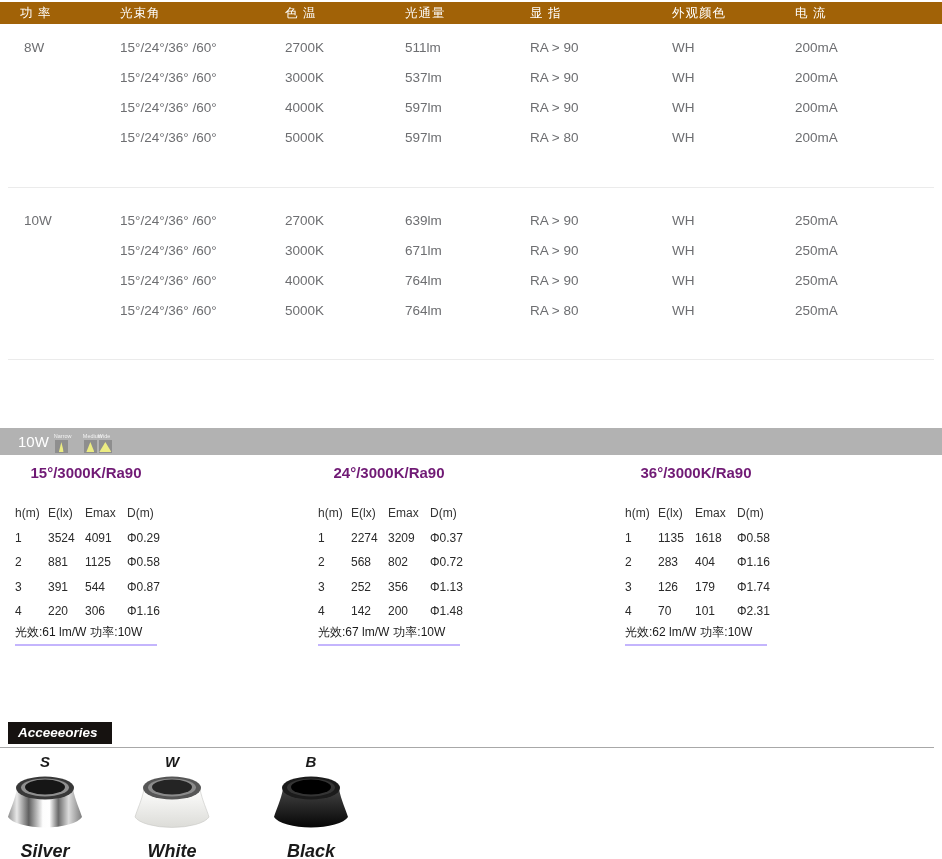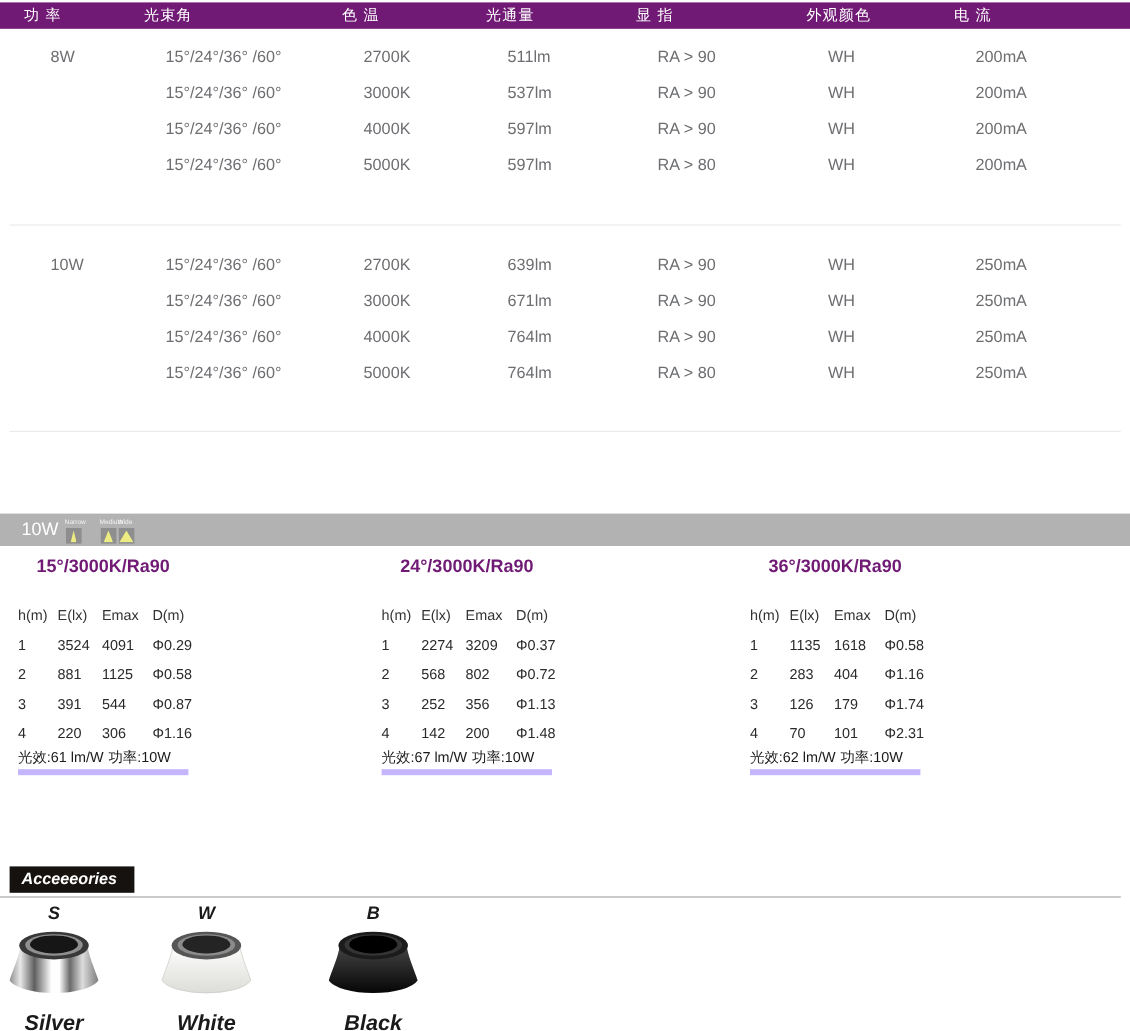--- a/index.html
+++ b/index.html
@@ -2,27 +2,27 @@
 <html><head>
 <meta charset="utf-8">
 <style>
   * { margin:0; padding:0; box-sizing:border-box; }
   html,body { background:#fff; }
   body { font-family:"Liberation Sans", sans-serif; }
   .page { position:relative; width:942px; height:859px; background:#fff; overflow:hidden; }
 
   
   .spec-header {
-    margin-top:2px; height:22px; background:#701a75; color:#fff;
+    margin-top:2px; height:22px; background:#a16207; color:#fff;
     display:grid; grid-template-columns:100px 165px 120px 125px 142px 123px 1fr;
     padding-left:20px; align-items:center; font-size:12.5px; letter-spacing:1px;
   }
   .spec-row {
     display:grid; grid-template-columns:100px 165px 120px 125px 142px 123px 1fr;
-    padding-left:38px; height:30px; align-items:center;
+    padding-left:20px; height:30px; align-items:center;
     color:#6d6e71; font-size:13.5px;
   }
   .spec-row .c1 { padding-left:4px; }
   .spec-group-1 { margin-top:8px; }
   .divider { height:1px; background:#ebebeb; margin:0 8px; }
   .divider-1 { margin-top:35px; }
   .spec-group-2 { margin-top:17px; }
   .divider-2 { margin-top:34px; }
 
   
@@ -37,21 +37,21 @@
   .beam-tri { position:absolute; bottom:1px; left:50%; transform:translateX(-50%); height:10px; background:#ecec82; }
   .beam-tri.narrow { width:5px;  clip-path:polygon(50% 0, 100% 100%, 0 100%); }
   .beam-tri.medium { width:8px;  clip-path:polygon(50% 0, 100% 100%, 0 100%); }
   .beam-tri.wide   { width:12px; clip-path:polygon(50% 0, 100% 100%, 0 100%); }
 
   .pt { position:absolute; top:36px; width:142px; }
   .pt-title { font-size:15px; font-weight:bold; color:#701a75; text-align:center; height:18px; }
   .pt-grid { margin-top:19px; display:grid; grid-template-columns:33px 37px 42px 1fr; grid-auto-rows:24.5px; align-items:center; }
   .pt-h { font-size:12px; color:#333; }
   .pt-c { font-size:12px; color:#2a2a2a; }
-  .pt-foot { margin-top:2px; display:flex; gap:4px; font-size:12px; color:#1a1a1a; padding-bottom:4px; border-bottom:5px solid #c4b5fd; height:20px; align-items:center; }
+  .pt-foot { margin-top:2px; display:flex; gap:4px; font-size:12px; color:#1a1a1a; padding-bottom:4px; border-bottom:2px solid #c4b5fd; height:20px; align-items:center; }
 
   
   .acc-section { position:absolute; top:722px; left:0; width:942px; height:137px;font-style:italic; }
   .acc-badge { display:inline-block; margin-left:8px; background:#161210; color:#fff; font-size:13.5px; font-weight:600; padding:3px 14px 4px 10px; }
   .acc-divider { margin-top:3px; height:1px; background:#a8a8a8; width:934px; }
   .acc-item { position:absolute; top:31px; width:90px; text-align:center; }
   .acc-item .code { font-size:15px; font-weight:600; color:#1a1a1a; height:17px; }
   .acc-item .ring { margin-top:4px; }
   .acc-item .name { margin-top:3px; font-size:18px; font-weight:bold; color:#1a1a1a; }
 </style>

